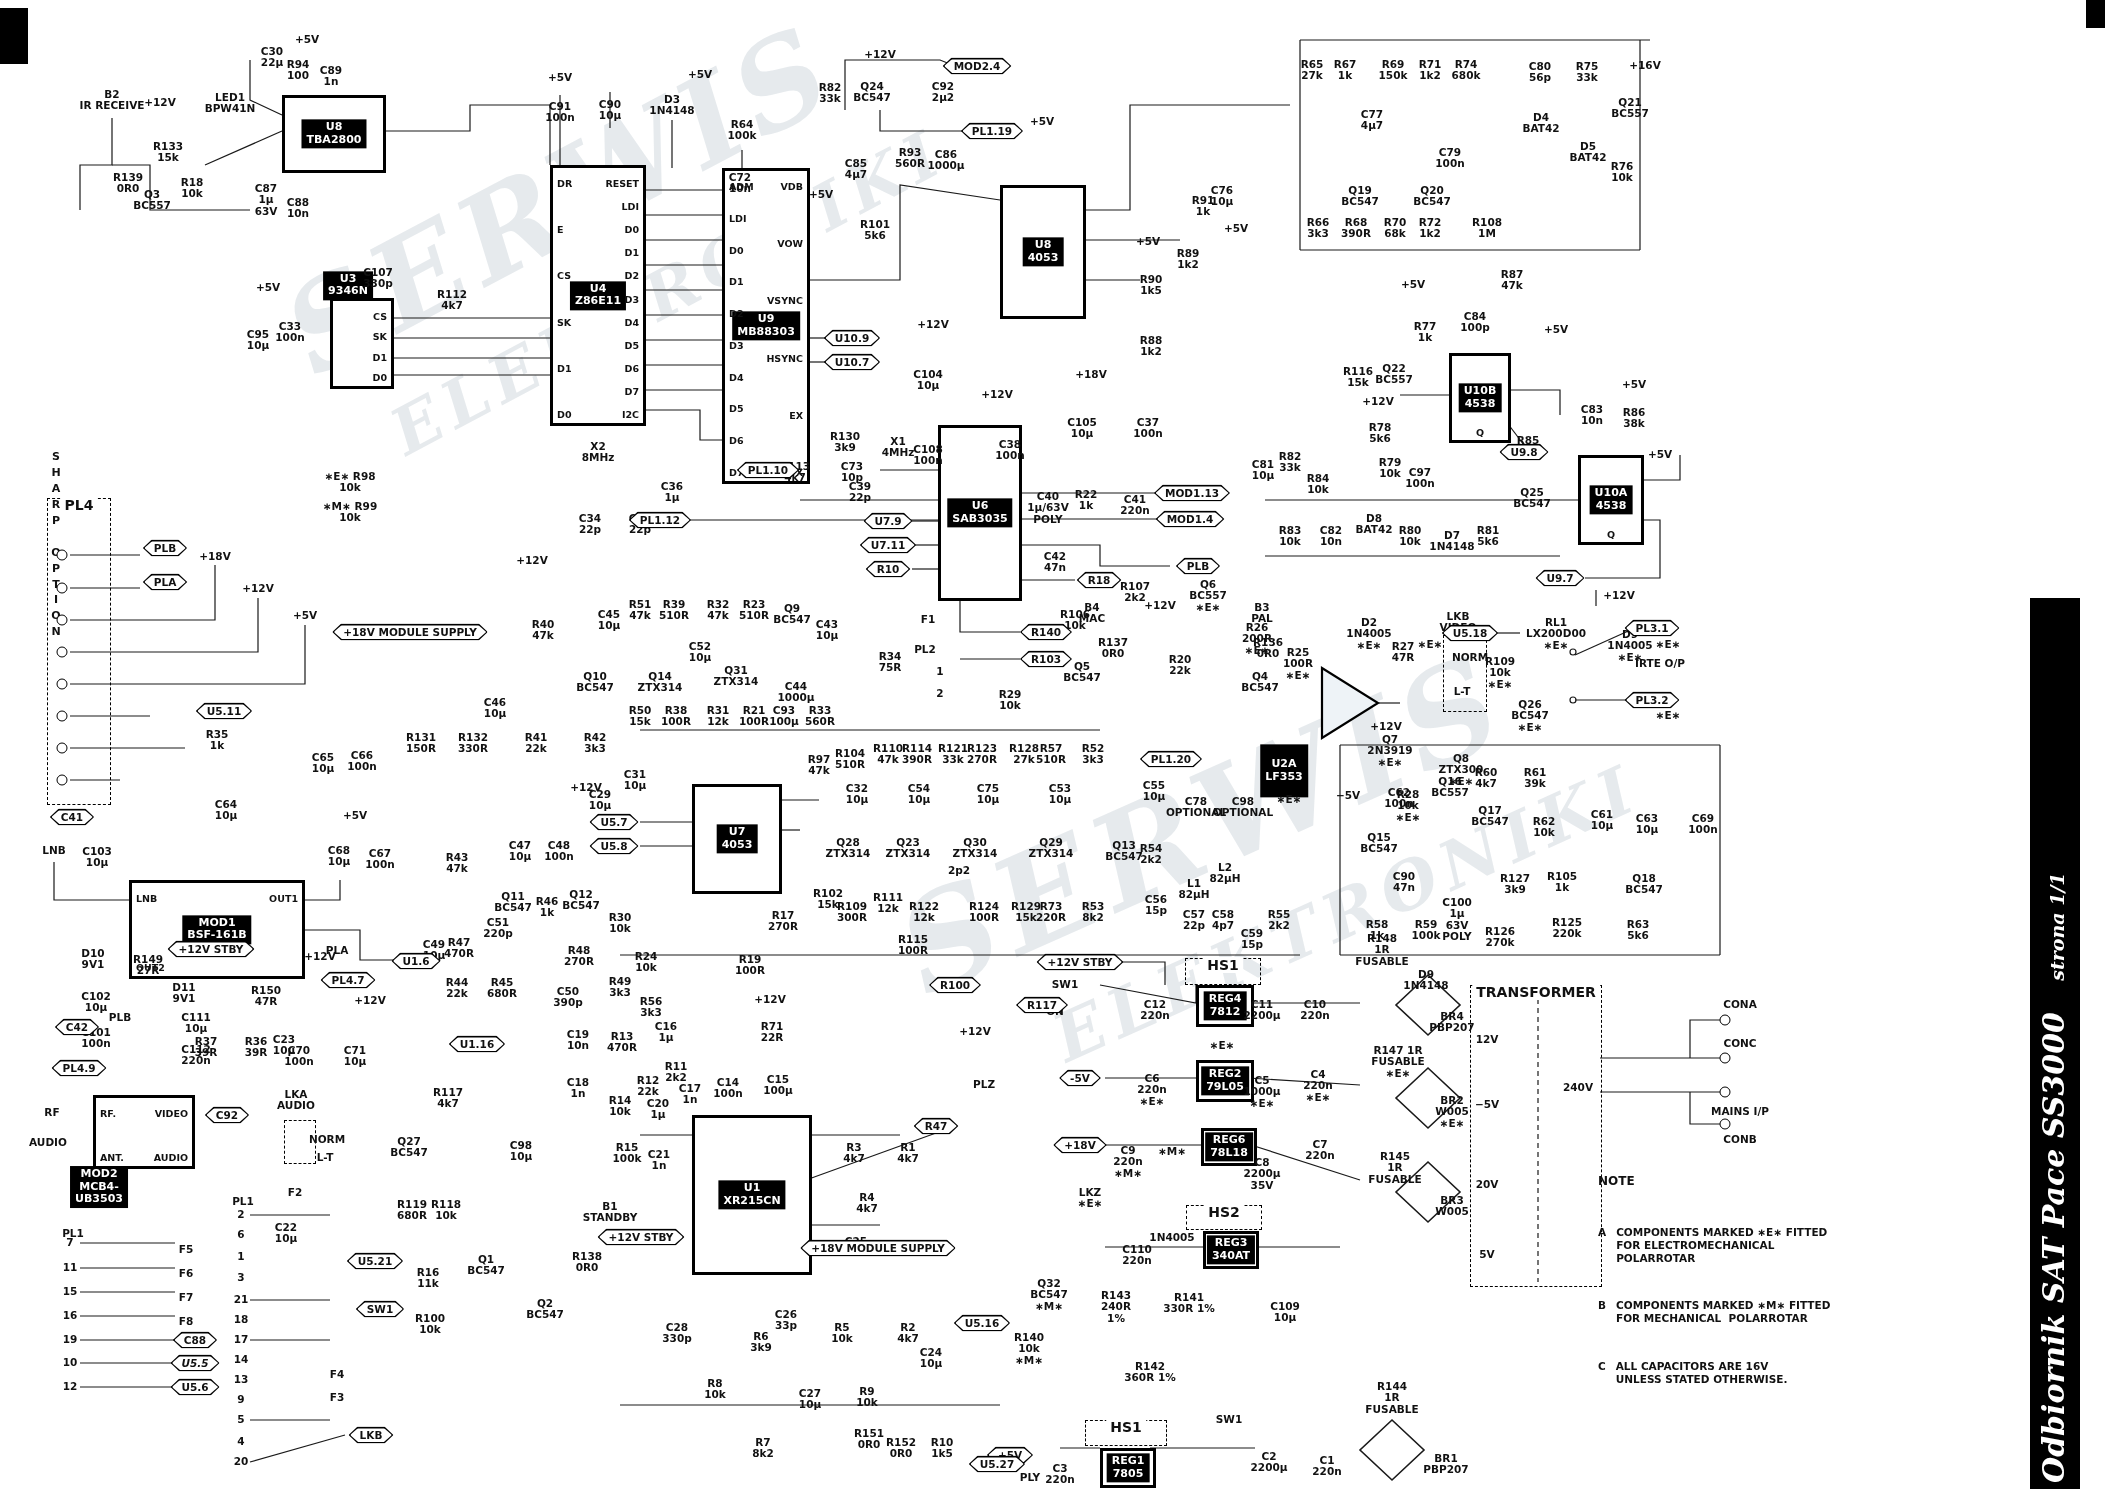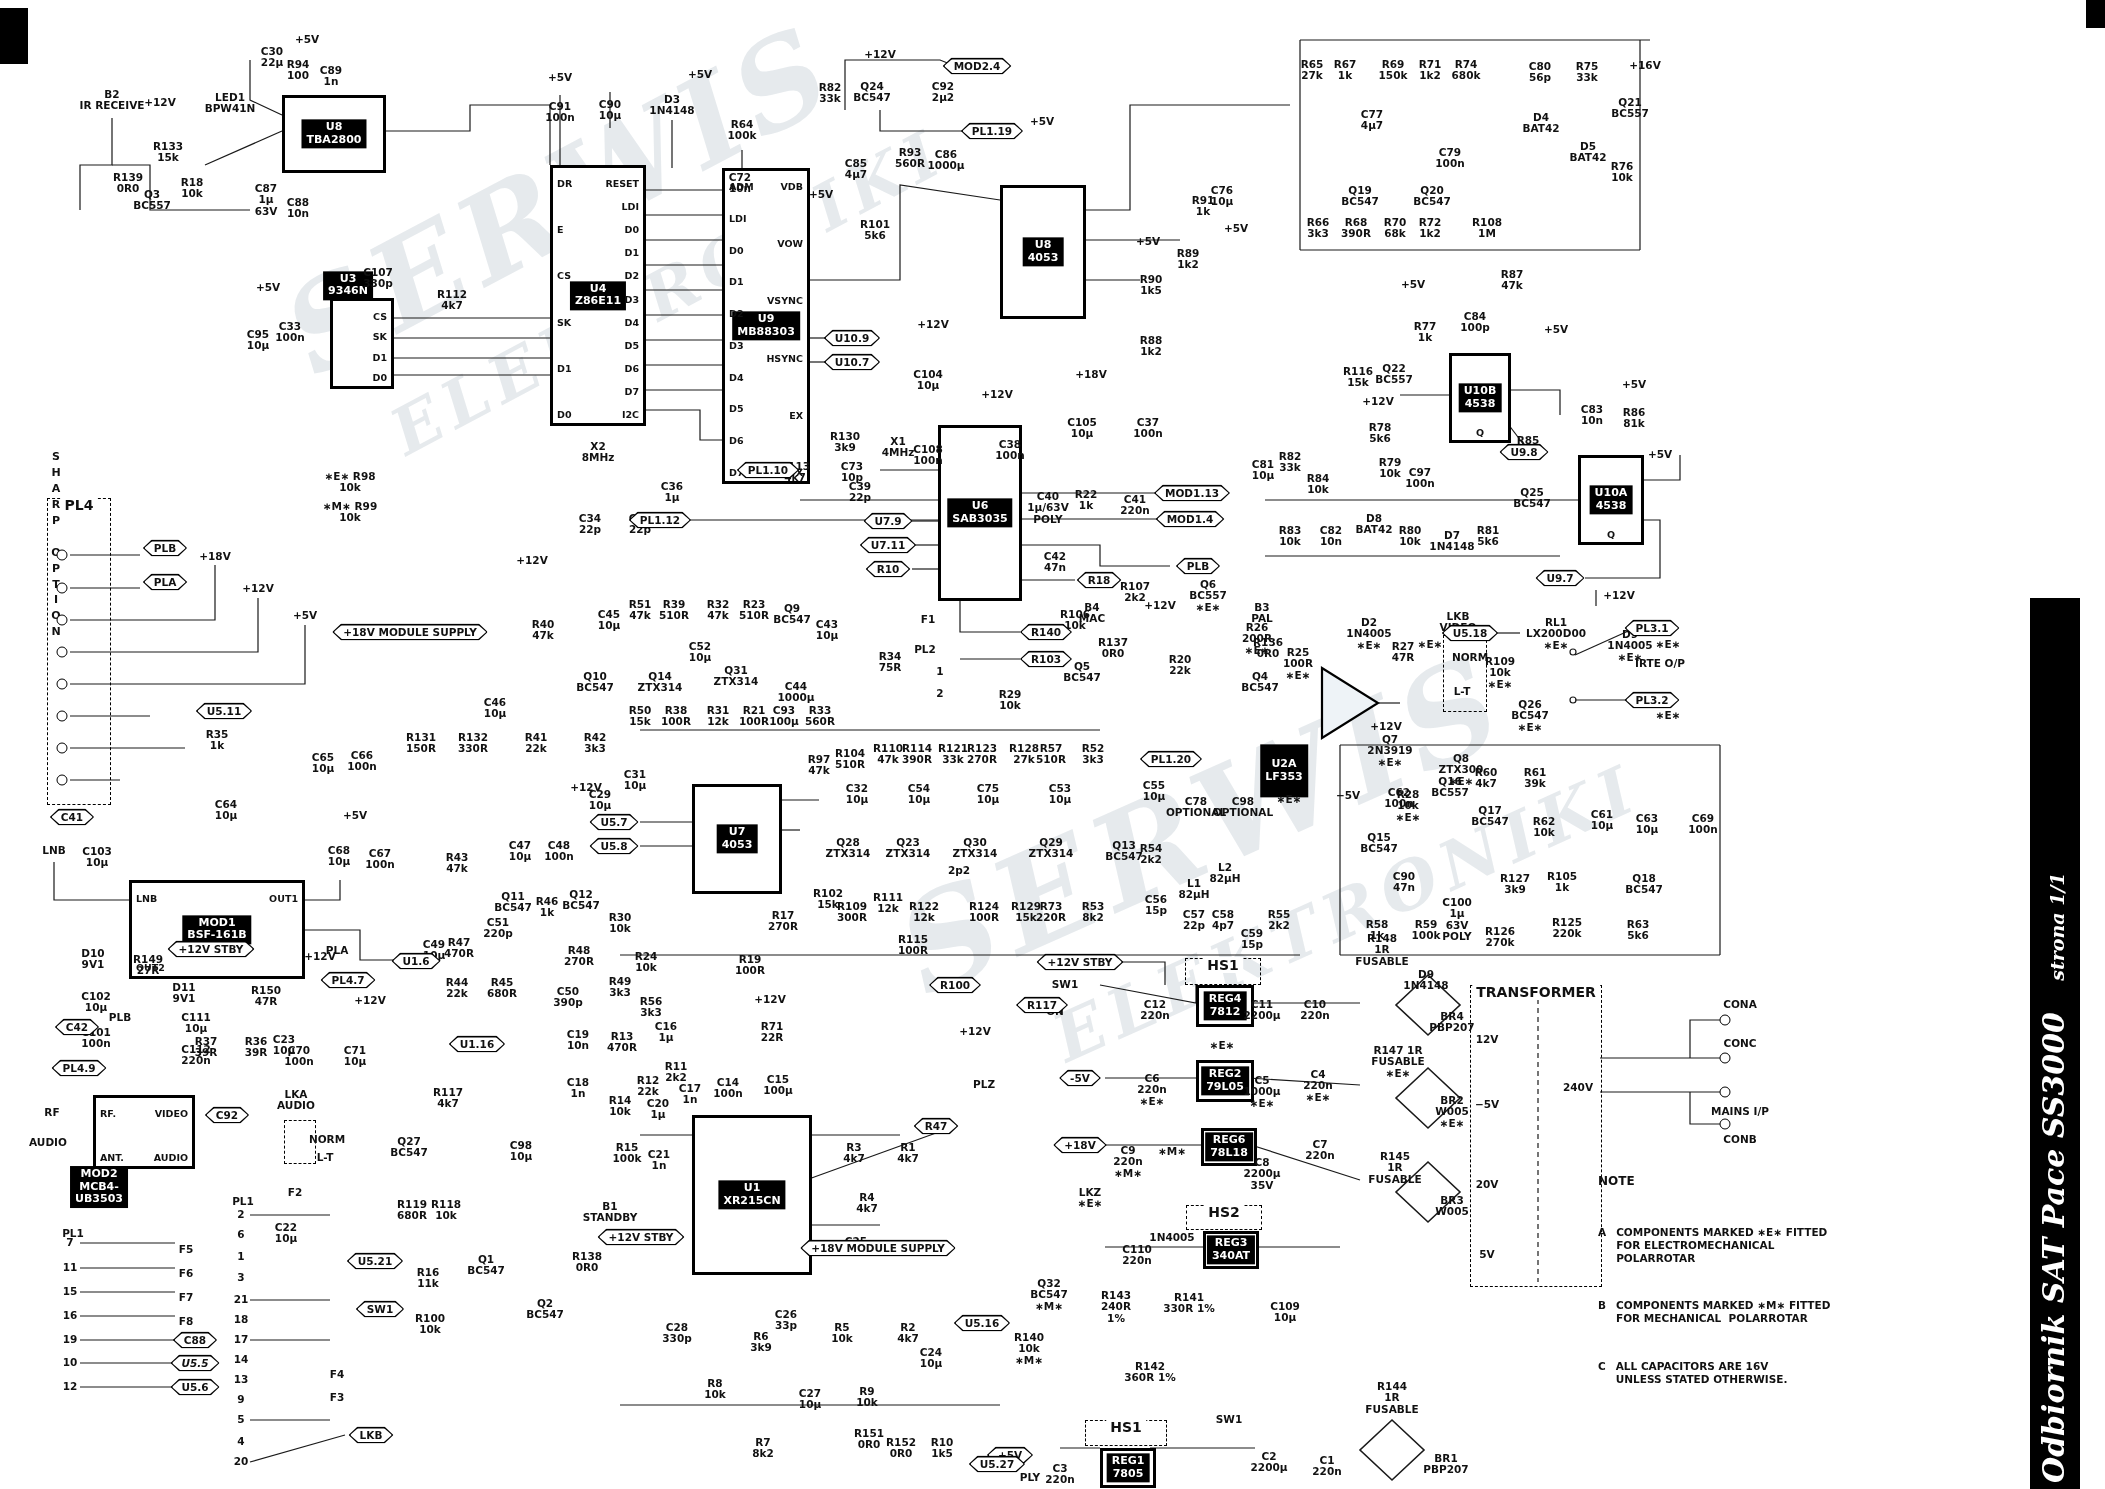--- a/index.html
+++ b/index.html
@@ -792,21 +792,21 @@
       <div class="lbl" style="left: 1556px; top: 330px;">+5V</div>
       <div class="lbl" style="left: 1358px; top: 377px;">R116
 15k</div>
       <div class="lbl" style="left: 1394px; top: 374px;">Q22
 BC557</div>
       <div class="lbl" style="left: 1380px; top: 433px;">R78
 5k6</div>
       <div class="lbl" style="left: 1592px; top: 415px;">C83
 10n</div>
       <div class="lbl" style="left: 1634px; top: 418px;">R86
-81k</div>
+38k</div>
       <div class="lbl" style="left: 1634px; top: 385px;">+5V</div>
       <div class="lbl" style="left: 1378px; top: 402px;">+12V</div>
       <div class="lbl" style="left: 1528px; top: 446px;">R85
 4k7</div>
       <div class="lbl" style="left: 1660px; top: 455px;">+5V</div>
       <div class="lbl" style="left: 1290px; top: 462px;">R82
 33k</div>
       <div class="lbl" style="left: 1318px; top: 484px;">R84
 10k</div>
       <div class="lbl" style="left: 1390px; top: 468px;">R79

